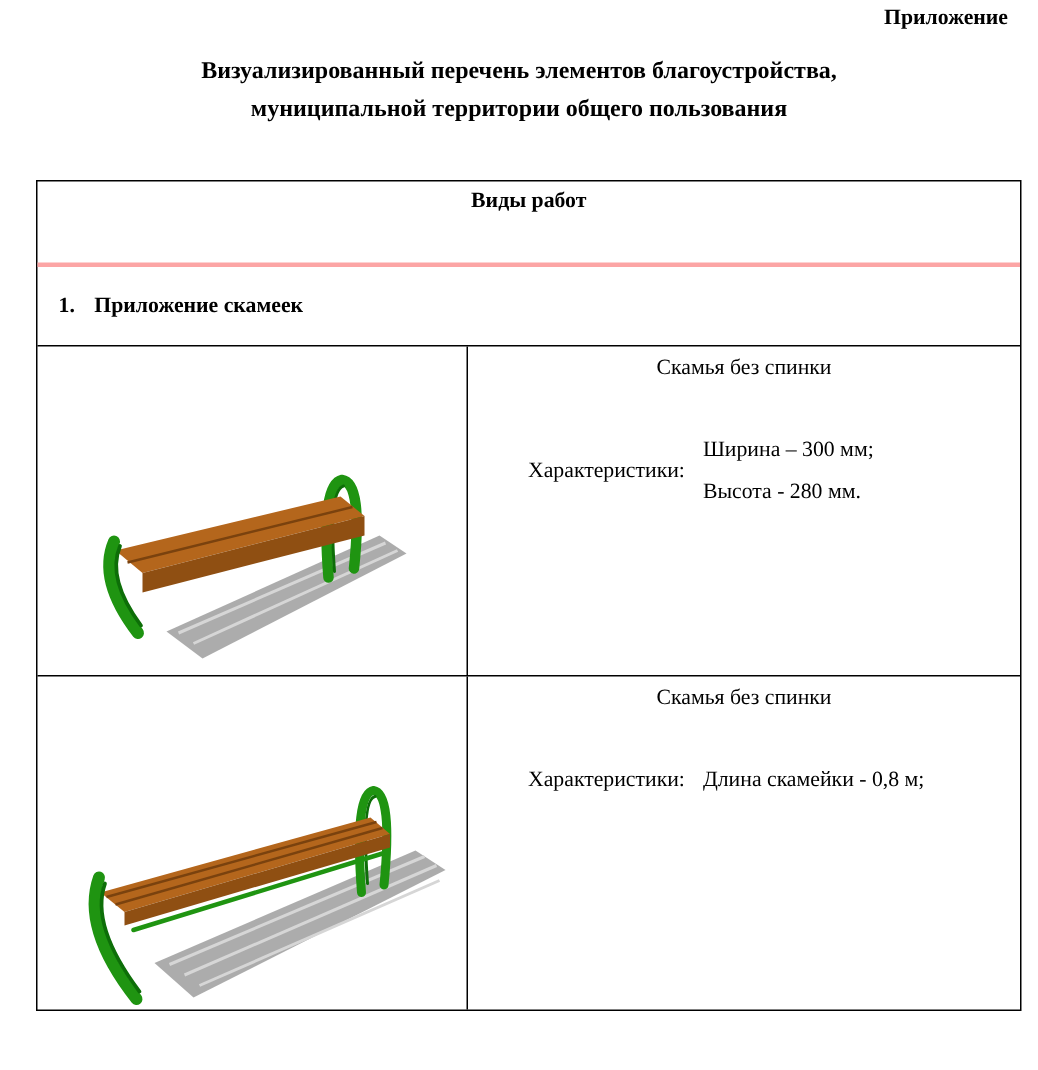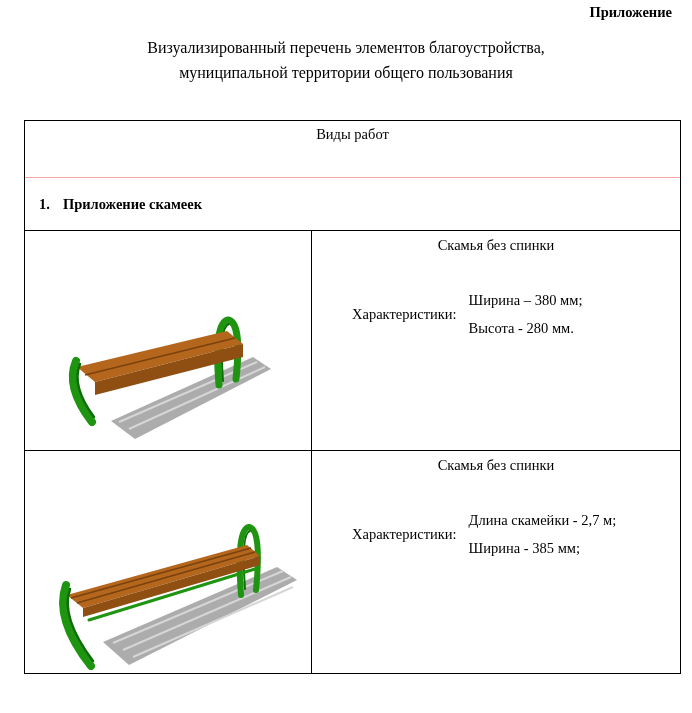--- a/index.html
+++ b/index.html
@@ -9,30 +9,30 @@
     font-family:"Liberation Serif","DejaVu Serif",serif;
     overflow:hidden;
   }
   .corner-label{
     position:absolute;top:4px;right:20px;
     font-size:14.5px;
     font-weight:bold;
   }
   .doc-title{
     position:absolute;top:36px;left:0;width:100%;
-    text-align:center;font-weight:normal;font-size:16px;line-height:1.55;
+    text-align:center;font-weight:bold;font-size:16px;line-height:1.55;
   }
   .work-table{
     position:absolute;left:24px;top:120px;width:657px;height:554px;
     border:1px solid #000;box-sizing:border-box;
     font-size:14.5px;
   }
   .row-header{
-    height:57px;border-bottom:1px solid #fca5a5;box-sizing:border-box;
-    text-align:center;font-weight:normal;padding-top:5px;
+    height:57px;border-bottom:3px solid #fca5a5;box-sizing:border-box;
+    text-align:center;font-weight:bold;padding-top:5px;
   }
   .row-section{
     height:53px;border-bottom:1px solid #000;box-sizing:border-box;
     display:flex;align-items:center;font-weight:bold;padding-left:14px;
   }
   .row-section .num{margin-right:13px;}
   .row-item{
     display:flex;border-bottom:1px solid #000;box-sizing:border-box;
   }
   .row-item.last{border-bottom:none;}
@@ -101,21 +101,21 @@
           <path class="frame-arc" stroke-width="8" d="M37,92 Q26,118 53,153"></path>
           <path class="frame-arc-dark" stroke-width="2.5" d="M41,95 Q32,117 55,148"></path>
         </g>
       </svg>
     </div>
     <div class="cell-info">
       <div class="item-name">Скамья без спинки</div>
       <div class="char-block">
         <span class="char-label">Характеристики:</span>
         <div class="char-values">
-          <div>Ширина – 380 мм;</div>
+          <div>Ширина – 300 мм;</div>
           <div>Высота - 280 мм.</div>
         </div>
       </div>
     </div>
   </div>
 
   <div class="row-item row-item-2 last">
     <div class="cell-img">
       <svg class="bench-svg" width="287" height="221" viewBox="0 0 287 221" xmlns="http://www.w3.org/2000/svg">
         <g transform="translate(12,26)">
@@ -138,20 +138,19 @@
           <path class="frame-arc" stroke-width="8" d="M29,108 Q17,142 54,189"></path>
           <path class="frame-arc-dark" stroke-width="2.5" d="M33,112 Q23,140 56,184"></path>
         </g>
       </svg>
     </div>
     <div class="cell-info">
       <div class="item-name">Скамья без спинки</div>
       <div class="char-block">
         <span class="char-label">Характеристики:</span>
         <div class="char-values">
-          <div>Длина скамейки - 2,7 м;</div>
-          <div>Ширина - 385 мм;</div>
+          <div>Длина скамейки - 0,8 м;</div>
         </div>
       </div>
     </div>
   </div>
 
 </div>
 
 </body></html>

